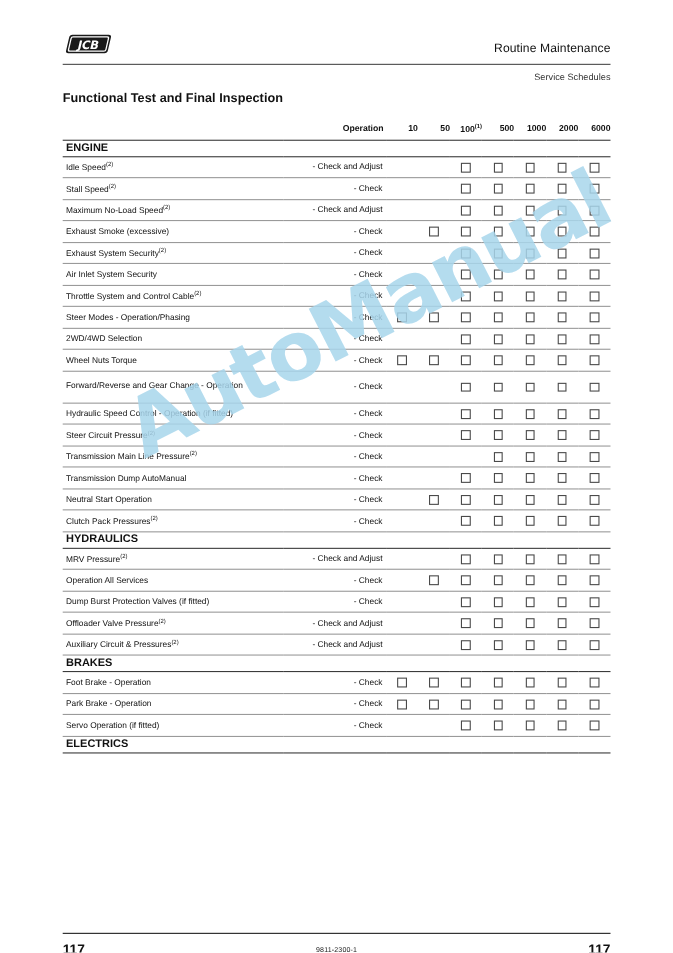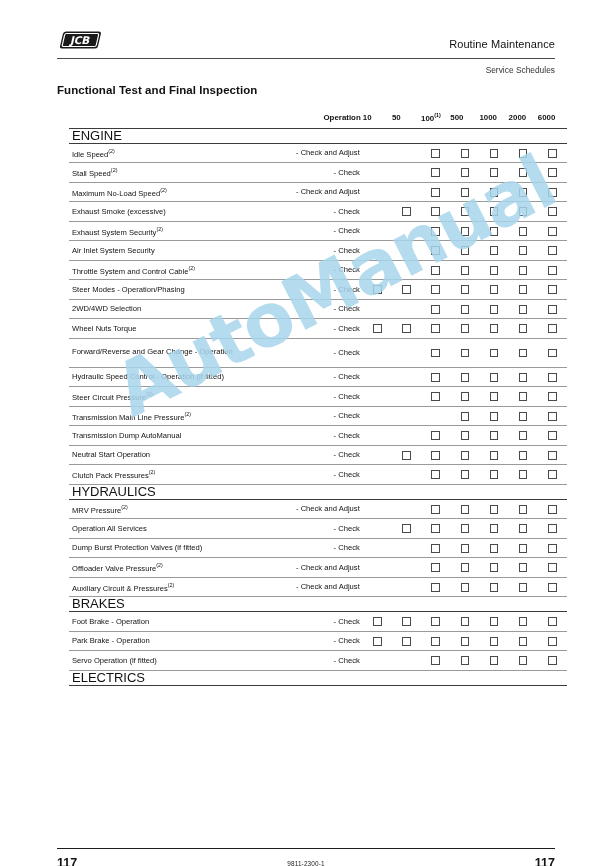--- a/index.html
+++ b/index.html
@@ -96,21 +96,20 @@
     letter-spacing: .05px;
     text-align: center;
   }
 
   
   .table-wrap {
     position: absolute;
     left: 57px;
     top: 112px;
     width: 498px;
-    margin-left: 12px;
   }
   table.sched {
     border-collapse: collapse;
     width: 498px;
     table-layout: fixed;
     position: relative;
     z-index: 2;
   }
   table.sched td, table.sched th {
     padding: 0;
@@ -120,32 +119,32 @@
   
   col.c-label { width: 200px; }
   col.c-op    { width: 92px; }
   col.c-chk   { width: 29px; }
 
   
   tr.hdr-row td {
     font-size: 7.9px;
     font-weight: 700;
     color: #111;
-    text-align: left;
+    text-align: right;
     padding-bottom: 5px;
     background: transparent;
   }
   tr.hdr-row td.op-h { text-align: right; padding-right: 2px; }
   tr.hdr-row td.lbl-h { text-align: left; }
   .sup { font-size: 5.4px; vertical-align: super; }
 
   
   tr.sec td {
-    font-size: 13px;
-    font-weight: 400;
+    font-size: 10px;
+    font-weight: 700;
     color: #111;
     border-top: 1.05px solid #3b3b3b;
     border-bottom: 1.05px solid #3b3b3b;
     height: 14px;
     line-height: 14px;
     padding-left: 3px;
   }
 
   
   tr.item td {

